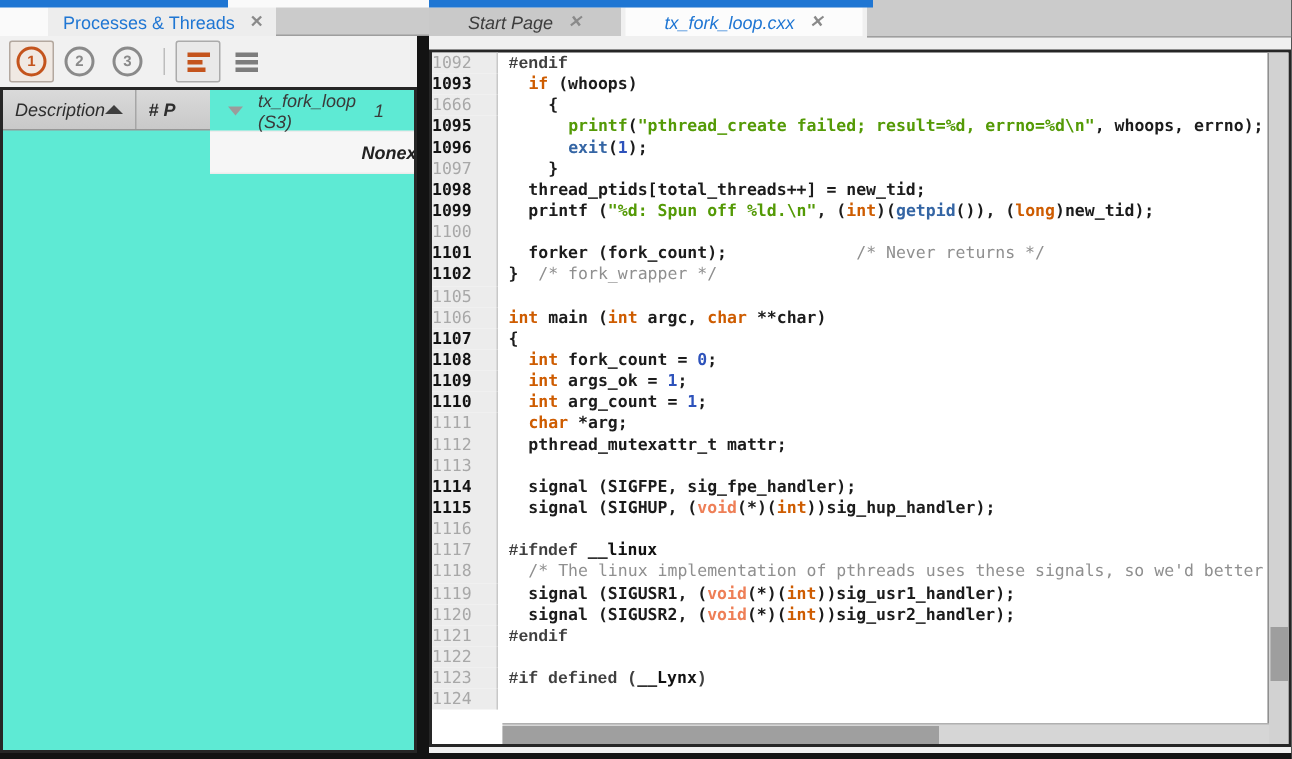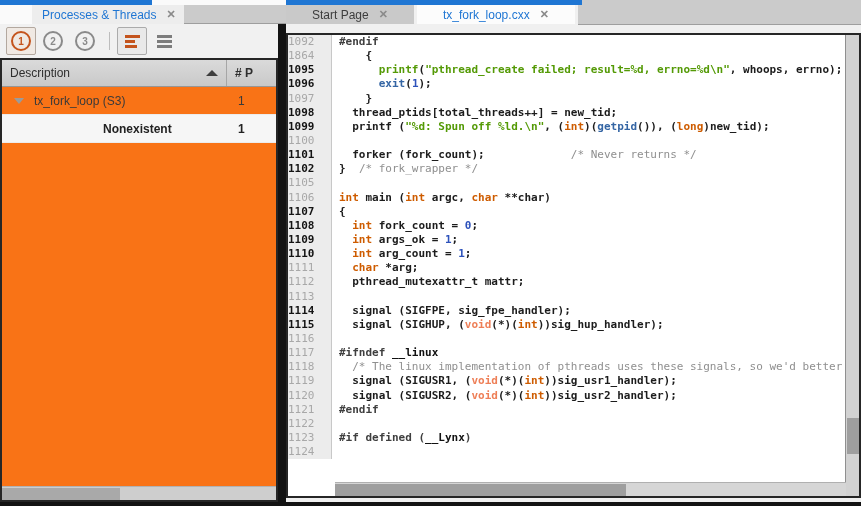--- a/index.html
+++ b/index.html
@@ -21,54 +21,54 @@
   .nc-orange{color:var(--accent-orange,#c4541d);}
   .nc-gray{color:#8a8a8a;}
   .vsep{width:1px;height:18px;background:#bdbdbd;margin:0 7px;}
   .bars{display:flex;flex-direction:column;gap:2px;}
   .bars div{height:3px;background:var(--accent-orange,#c4541d);}
   .tree-icon div:nth-child(1){width:15px;}
   .tree-icon div:nth-child(2){width:10px;}
   .tree-icon div:nth-child(3){width:12px;}
   .list-icon div{width:15px;background:#7d7d7d;}
 
-  .tableframe{position:absolute;left:0;top:58px;right:0;bottom:0;border:2px solid #262626;background:#f97316;display:flex;flex-direction:column;box-sizing:border-box;}
+  .tableframe{position:absolute;left:0;top:58px;right:0;bottom:0;border:2px solid #262626;background:#5eead4;display:flex;flex-direction:row;box-sizing:border-box;font-style:italic;}
   .thead{height:26px;min-height:26px;background:linear-gradient(#dadada,#c9c9c9);border-bottom:1px solid #979797;display:flex;align-items:center;}
   .th-desc{flex:1;padding-left:8px;font-size:12px;color:#2e2e2e;}
   .sort-caret{width:0;height:0;border-left:6px solid transparent;border-right:6px solid transparent;border-bottom:6px solid #3e3e3e;margin-right:8px;}
   .th-div{width:1px;height:26px;background:#a6a6a6;}
   .th-np{width:49px;padding-left:8px;font-size:12px;color:#2e2e2e;font-weight:bold;box-sizing:border-box;}
   .trows{flex:1;overflow:hidden;}
   .trow{height:27px;display:flex;align-items:center;border-bottom:1px solid #ececec;position:relative;font-size:12px;color:#3a3a3a;}
   .trow.shaded{background:#f6f6f6;padding-left:45px;}
   .trow .expander{position:absolute;left:12px;top:11px;width:0;height:0;border-left:5px solid transparent;border-right:5px solid transparent;border-top:6px solid #9b9b9b;}
   .trow .rlabel{flex:1;box-sizing:border-box;}
   .trow .rvalue{width:50px;padding-left:12px;box-sizing:border-box;}
   .trow.boldrow .rlabel,.trow.boldrow .rvalue{font-weight:bold;color:#222;}
   .lp-hscroll{height:13px;min-height:13px;background:#cecece;border-top:1px solid #b2b2b2;position:relative;}
   .lp-hthumb{position:absolute;left:0;top:1px;bottom:0;width:43%;background:#a9a9a9;}
 
   
   .panel-right{position:absolute;left:286px;top:0;width:575px;height:502px;background:#f0f0f0;}
   .rp-bluebar{position:absolute;left:0;top:0;width:296px;height:5px;background:var(--accent-blue,#1f76d3);z-index:2;}
   .rp-tabbar{position:absolute;left:0;top:0;width:100%;height:24px;display:flex;}
-  .rp-tab{margin-top:5px;height:19px;display:flex;align-items:center;padding:0 26px;font-size:12px;color:#3d3d3d;background:#c9c9c9;margin-right:3px;white-space:nowrap;}
+  .rp-tab{margin-top:5px;height:19px;display:flex;align-items:center;padding:0 26px;font-size:12px;color:#3d3d3d;background:#c9c9c9;margin-right:3px;white-space:nowrap;font-style:italic;}
   .rp-tab.active{background:#fcfcfc;color:var(--accent-blue,#1f76d3);}
   .rp-filler{flex:1;height:24px;background:#cbcbcb;border-bottom:1px solid #9e9e9e;}
 
   .codeframe{position:absolute;left:0;top:33px;right:0;bottom:4px;border:2px solid #262626;background:#ffffff;box-sizing:border-box;overflow:hidden;}
   .codescroll{position:absolute;left:0;top:0;right:13px;bottom:0;overflow:hidden;}
   .crow{display:flex;height:14.15px;font-family:"DejaVu Sans Mono",monospace;font-size:11px;line-height:14.15px;white-space:pre;}
   .ln{width:44px;min-width:44px;background:#ececec;border-right:1px solid #c8c8c8;text-align:right;padding-right:24px;box-sizing:border-box;color:#a8a8a8;}
   .ln.b{color:#141414;font-weight:bold;}
   .lc{padding-left:7px;font-weight:600;color:#1c1c1c;}
   .td{color:#1c1c1c;} .tk{color:var(--c-kw,#ce5c00);} .tv{color:var(--c-void,#ee7f57);}
   .ts{color:var(--c-str,#549a06);} .tf{color:var(--c-str,#549a06);}
   .tb{color:var(--c-builtin,#3465a4);} .tn{color:var(--c-num,#2d52bb);}
-  .tc{color:var(--c-comment,#8f8f8f);font-weight:400;} .tp{color:#3f3f3f;}
+  .tc{color:var(--c-comment,#8f8f8f);font-weight:400;} .tp{color:#3f3f3f;font-family:Liberation Mono, monospace;}
   .ti{color:#111;font-weight:700;}
   .vscroll{position:absolute;right:0;top:0;bottom:0;width:13px;background:#d2d2d2;border-left:1px solid #8f8f8f;}
   .vthumb{position:absolute;left:1px;right:0;top:83%;height:36px;background:#9e9e9e;}
   .rp-hscroll{position:absolute;left:47px;right:13px;bottom:0;height:13px;background:#d6d6d6;border-top:1px solid #b0b0b0;}
   .rp-hthumb{position:absolute;left:0;top:1px;bottom:0;width:57%;background:#9f9f9f;}
 </style>
 </head>
 <body>
 
 <div class="stage">
@@ -144,21 +144,22 @@
           <span>tx_fork_loop.cxx</span>
           <span class="tab-close">✕</span>
         </div>
         <div class="rp-filler"></div>
       </div>
     <div class="rp-bluebar"></div>
 
     <div class="codeframe">
       <div class="codescroll">
           <div class="crow"><span class="ln">1092</span><span class="lc"><span class="tp">#endif</span></span></div>
-          <div class="crow"><span class="ln">1864</span><span class="lc"><span class="td">    {</span></span></div>
+          <div class="crow"><span class="ln b">1093</span><span class="lc"><span class="td">  </span><span class="tk">if</span><span class="td"> (whoops)</span></span></div>
+          <div class="crow"><span class="ln">1666</span><span class="lc"><span class="td">    {</span></span></div>
           <div class="crow"><span class="ln b">1095</span><span class="lc"><span class="td">      </span><span class="tf">printf</span><span class="td">(</span><span class="ts">"pthread_create failed; result=%d, errno=%d\n"</span><span class="td">, whoops, errno);</span></span></div>
           <div class="crow"><span class="ln b">1096</span><span class="lc"><span class="td">      </span><span class="tb">exit</span><span class="td">(</span><span class="tn">1</span><span class="td">);</span></span></div>
           <div class="crow"><span class="ln">1097</span><span class="lc"><span class="td">    }</span></span></div>
           <div class="crow"><span class="ln b">1098</span><span class="lc"><span class="td">  thread_ptids[total_threads++] = new_tid;</span></span></div>
           <div class="crow"><span class="ln b">1099</span><span class="lc"><span class="td">  printf (</span><span class="ts">"%d: Spun off %ld.\n"</span><span class="td">, (</span><span class="tk">int</span><span class="td">)(</span><span class="tb">getpid</span><span class="td">()), (</span><span class="tk">long</span><span class="td">)new_tid);</span></span></div>
           <div class="crow"><span class="ln">1100</span><span class="lc"></span></div>
           <div class="crow"><span class="ln b">1101</span><span class="lc"><span class="td">  forker (fork_count);             </span><span class="tc">/* Never returns */</span></span></div>
           <div class="crow"><span class="ln b">1102</span><span class="lc"><span class="td">}  </span><span class="tc">/* fork_wrapper */</span></span></div>
           <div class="crow"><span class="ln">1105</span><span class="lc"></span></div>
           <div class="crow"><span class="ln">1106</span><span class="lc"><span class="tk">int</span><span class="td"> main (</span><span class="tk">int</span><span class="td"> argc, </span><span class="tk">char</span><span class="td"> **char)</span></span></div>

